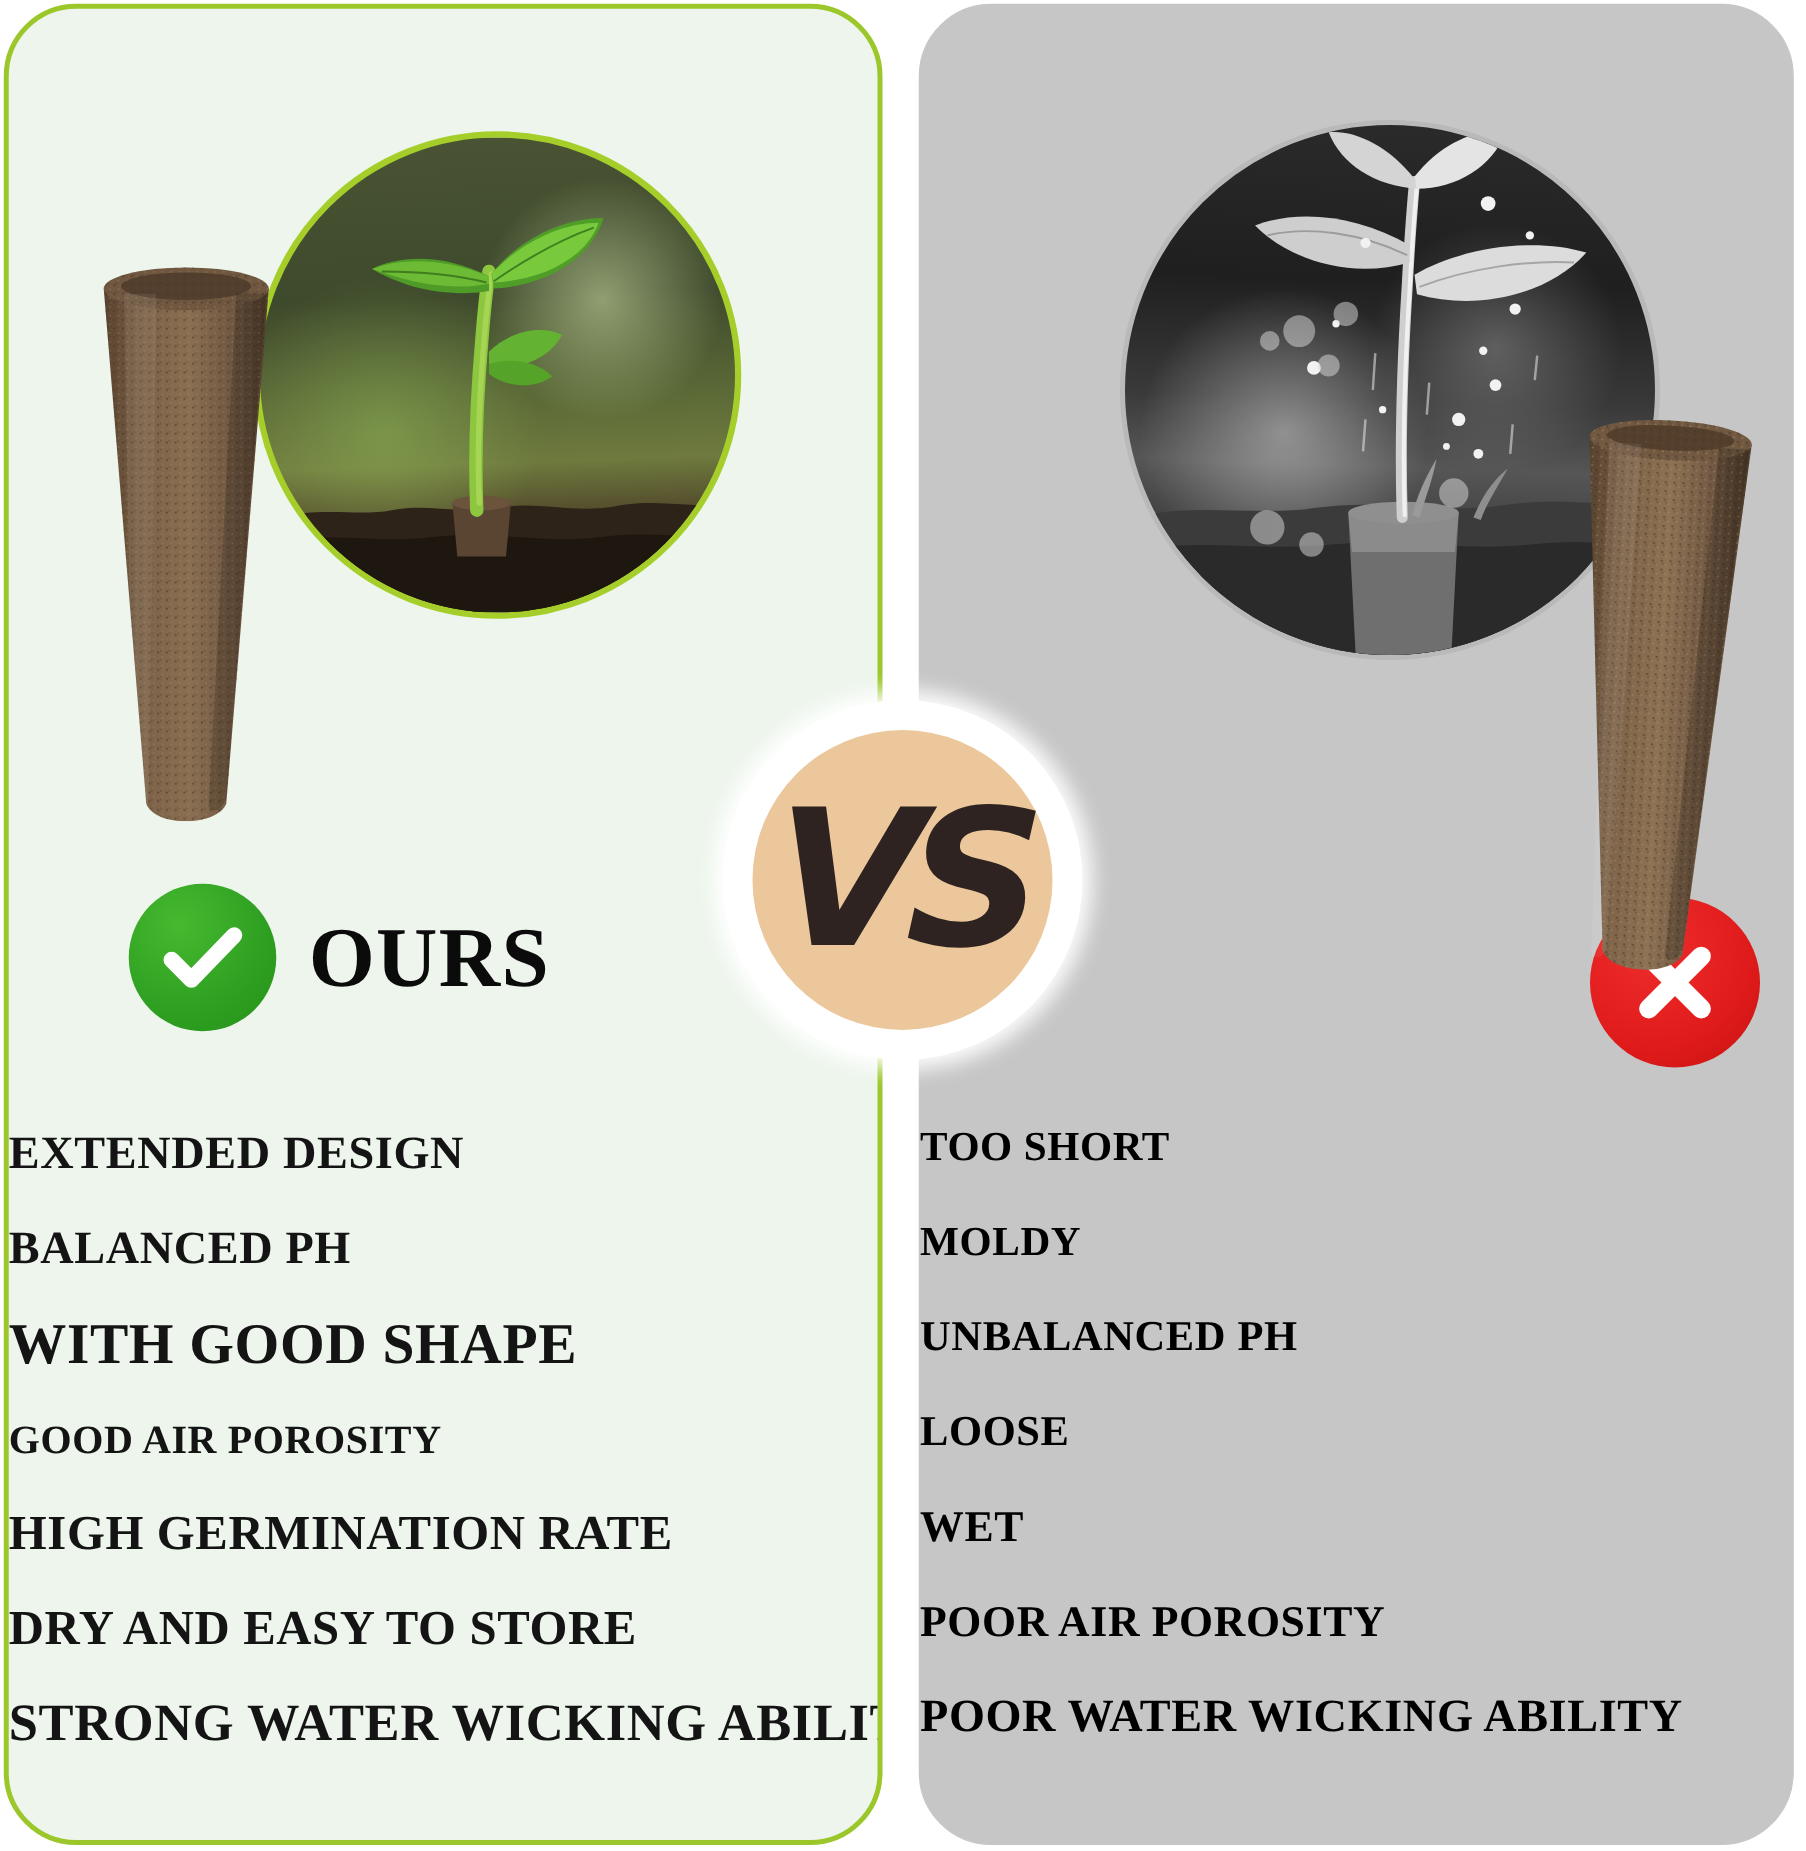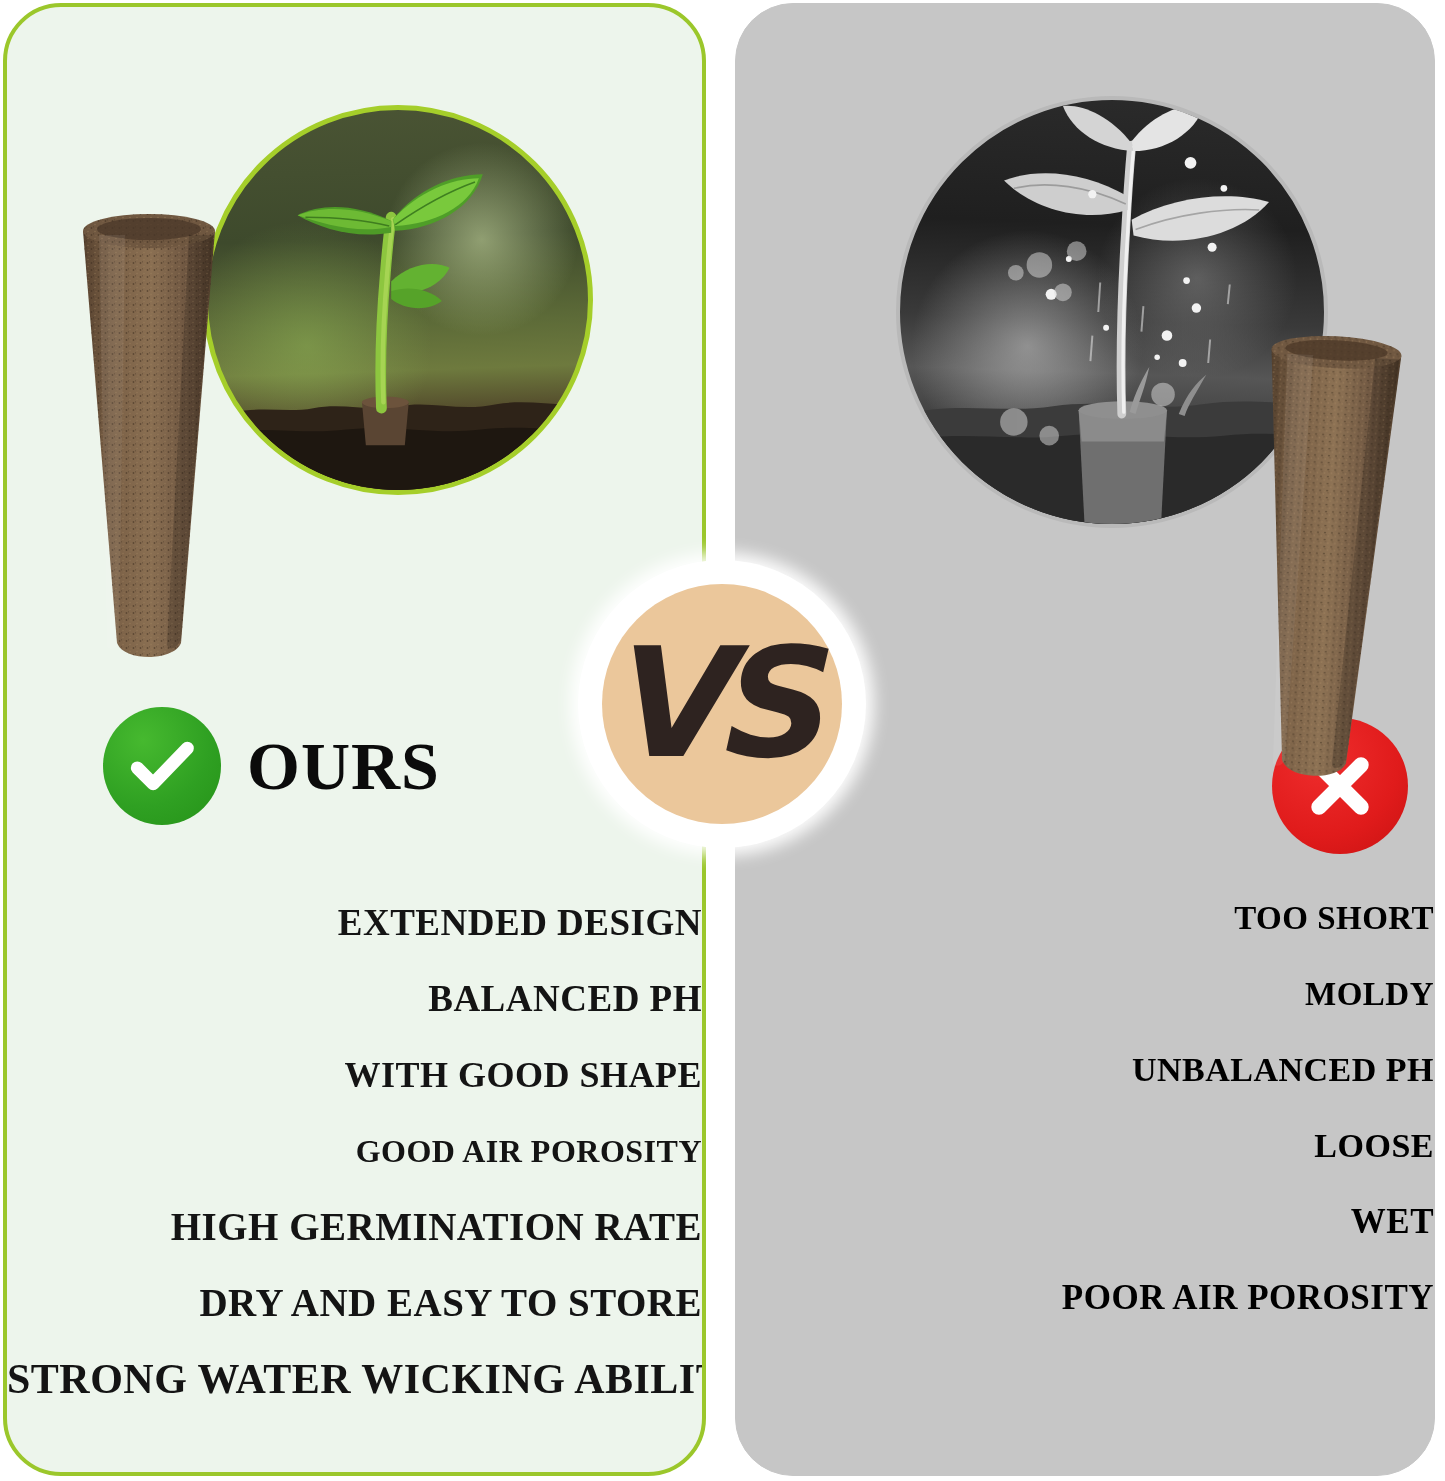--- a/index.html
+++ b/index.html
@@ -163,37 +163,37 @@
     line-height: 1;
     letter-spacing: 1px;
   }
   .title-label.dark { color: #0b0b0b; }
 
   
   .feature-list {
     position: absolute;
     width: 100%;
     left: 0;
-    text-align: right;
+    text-align: left;
   }
   .list-ours  { top: 878px; }
   .list-others { top: 876px; }
 
   .feature-item {
     font-family: "Liberation Serif", serif;
     font-weight: bold;
     letter-spacing: 0.5px;
     white-space: nowrap;
   }
 
   
   .list-ours .feature-item { color: #141414; }
   .list-ours .feature-item:nth-child(1) { font-size: 37px; line-height: 76px; }
   .list-ours .feature-item:nth-child(2) { font-size: 37px; line-height: 76px; }
-  .list-ours .feature-item:nth-child(3) { font-size: 36px; line-height: 76px; }
+  .list-ours .feature-item:nth-child(3) { font-size: 46px; line-height: 76px; }
   .list-ours .feature-item:nth-child(4) { font-size: 32px; line-height: 76px; }
   .list-ours .feature-item:nth-child(5) { font-size: 39px; line-height: 76px; }
   .list-ours .feature-item:nth-child(6) { font-size: 39px; line-height: 76px; }
   .list-ours .feature-item:nth-child(7) { font-size: 42px; line-height: 76px; }
 
   
   .list-others .feature-item { color: #000000; }
   .list-others .feature-item:nth-child(1) { font-size: 33px; line-height: 76px; }
   .list-others .feature-item:nth-child(2) { font-size: 33px; line-height: 76px; }
   .list-others .feature-item:nth-child(3) { font-size: 34px; line-height: 76px; }
@@ -348,20 +348,21 @@
       </svg>
     </div>
 
     <div class="feature-list list-others">
       <div class="feature-item">TOO SHORT</div>
       <div class="feature-item">MOLDY</div>
       <div class="feature-item">UNBALANCED PH</div>
       <div class="feature-item">LOOSE</div>
       <div class="feature-item">WET</div>
       <div class="feature-item">POOR AIR POROSITY</div>
+      <div class="feature-item">POOR WATER WICKING ABILITY</div>
     </div>
 
   </div>
 
   <div class="x-badge">
     <svg viewBox="0 0 24 24" aria-hidden="true">
       <path d="M6 6 L18 18 M18 6 L6 18" stroke="#ffffff" stroke-width="4.4" fill="none" stroke-linecap="round"></path>
     </svg>
   </div>
 

